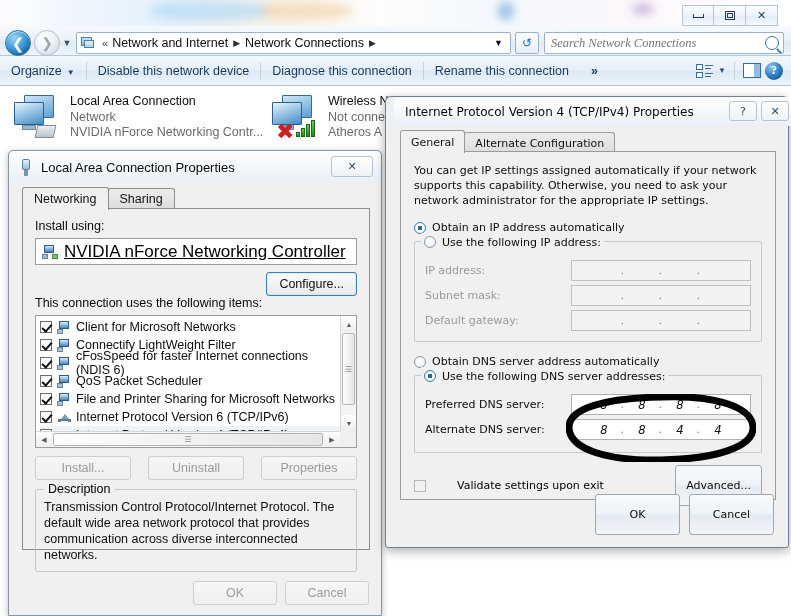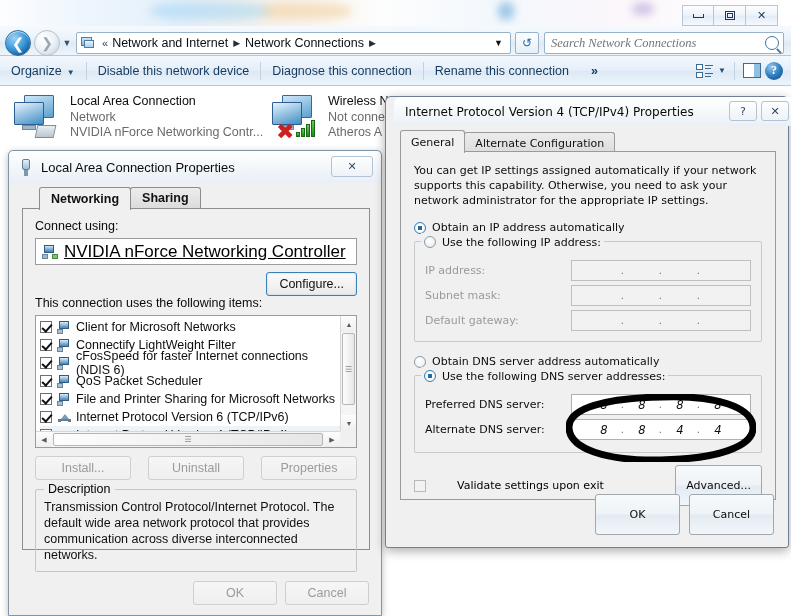--- a/index.html
+++ b/index.html
@@ -159,21 +159,21 @@
   .ttl-ico .a{position:absolute;left:3px;top:0;width:8px;height:11px;background:linear-gradient(180deg,#e8f1f8,#9dbdd6);border:1px solid #5d7f9c;border-radius:2px;}
   .ttl-ico .b{position:absolute;left:5px;top:11px;width:4px;height:6px;background:#7f97ab;}
   .ttl-txt{ margin-left:8px; font-size:13px; color:#0a0a0a;}
   .ttl-close{
     position:absolute;right:8px;top:5px;width:42px;height:21px;
     border:1px solid #b4c3d2;border-radius:3px;
     background:linear-gradient(180deg,#fdfefe,#eef3f8);
     display:flex;align-items:center;justify-content:center;color:#33506b;font-size:11px;
     font-family:"DejaVu Sans",sans-serif;
   }
-  .tabstrip{ position:absolute;left:30px;top:36px;height:22px; display:flex; align-items:flex-start;font-weight:bold;}
+  .tabstrip{ position:absolute;left:13px;top:36px;height:22px; display:flex; align-items:center;}
   .tab{
     height:21px;padding:0 11px;font-size:12.5px;display:flex;align-items:center;
     border:1px solid #8d8d8d;border-bottom:none;border-radius:3px 3px 0 0;
     background:linear-gradient(180deg,#ededed,#dcdcdc); color:#111; margin-right:-1px;
   }
   .tab.active{ background:#f0f0f0; height:23px; border-color:#8d8d8d; position:relative; z-index:2;}
   .tabbody{
     position:absolute;left:13px;top:57px;width:348px;height:342px;
     background:#f0f0f0;border:1px solid #8d8d8d; padding:10px 12px;
   }
@@ -439,21 +439,21 @@
     <span class="ttl-txt">Local Area Connection Properties</span>
     <span class="ttl-close">✕</span>
   </div>
 
   <div class="tabstrip">
     <div class="tab active">Networking</div>
     <div class="tab">Sharing</div>
   </div>
 
   <div class="tabbody">
-    <div class="lbl">Connect using:</div>
+    <div class="lbl">Install using:</div>
 
     <div class="adapterbox">
       <span class="ad-ico">
           <i class="s1"></i>
           <i class="s2"></i>
           <i class="s3"></i>
         </span>
       <span style="font-size:17px;text-decoration:underline;">NVIDIA nForce Networking Controller</span>
     </div>
 

